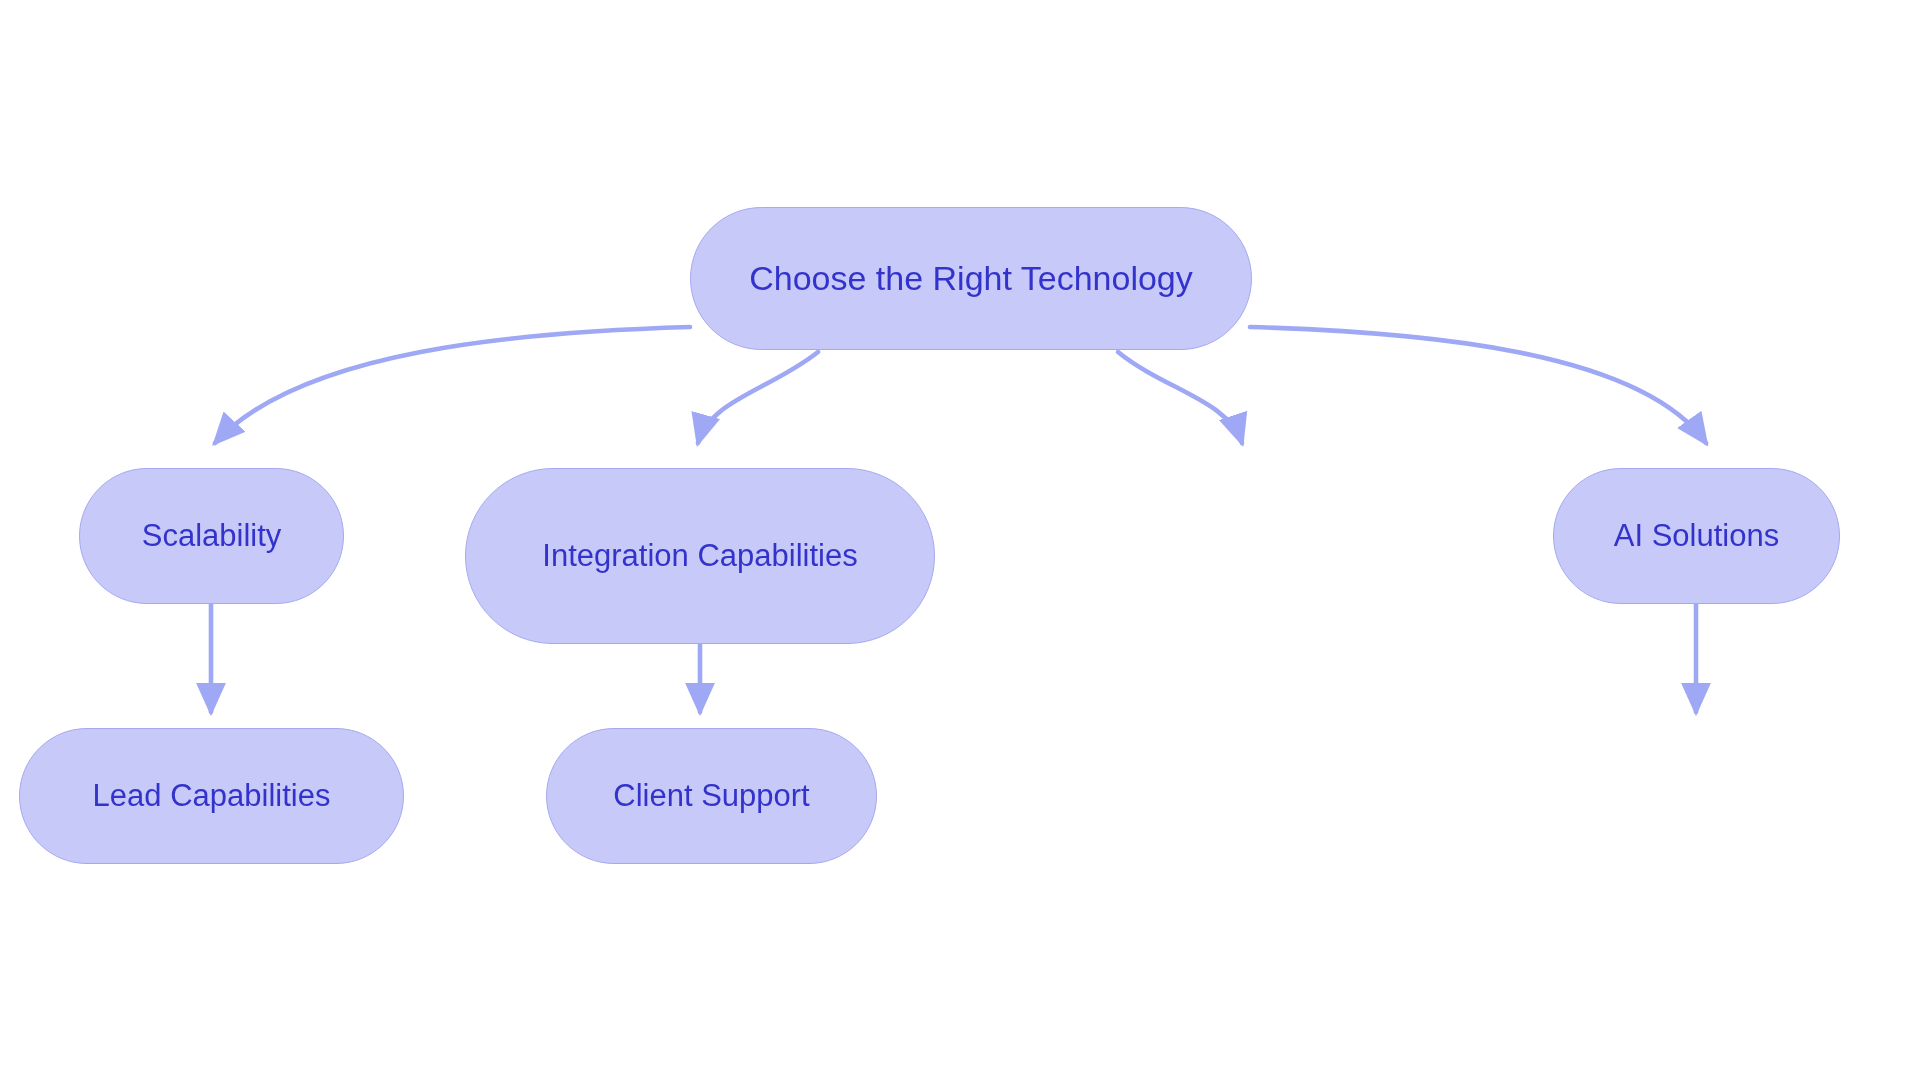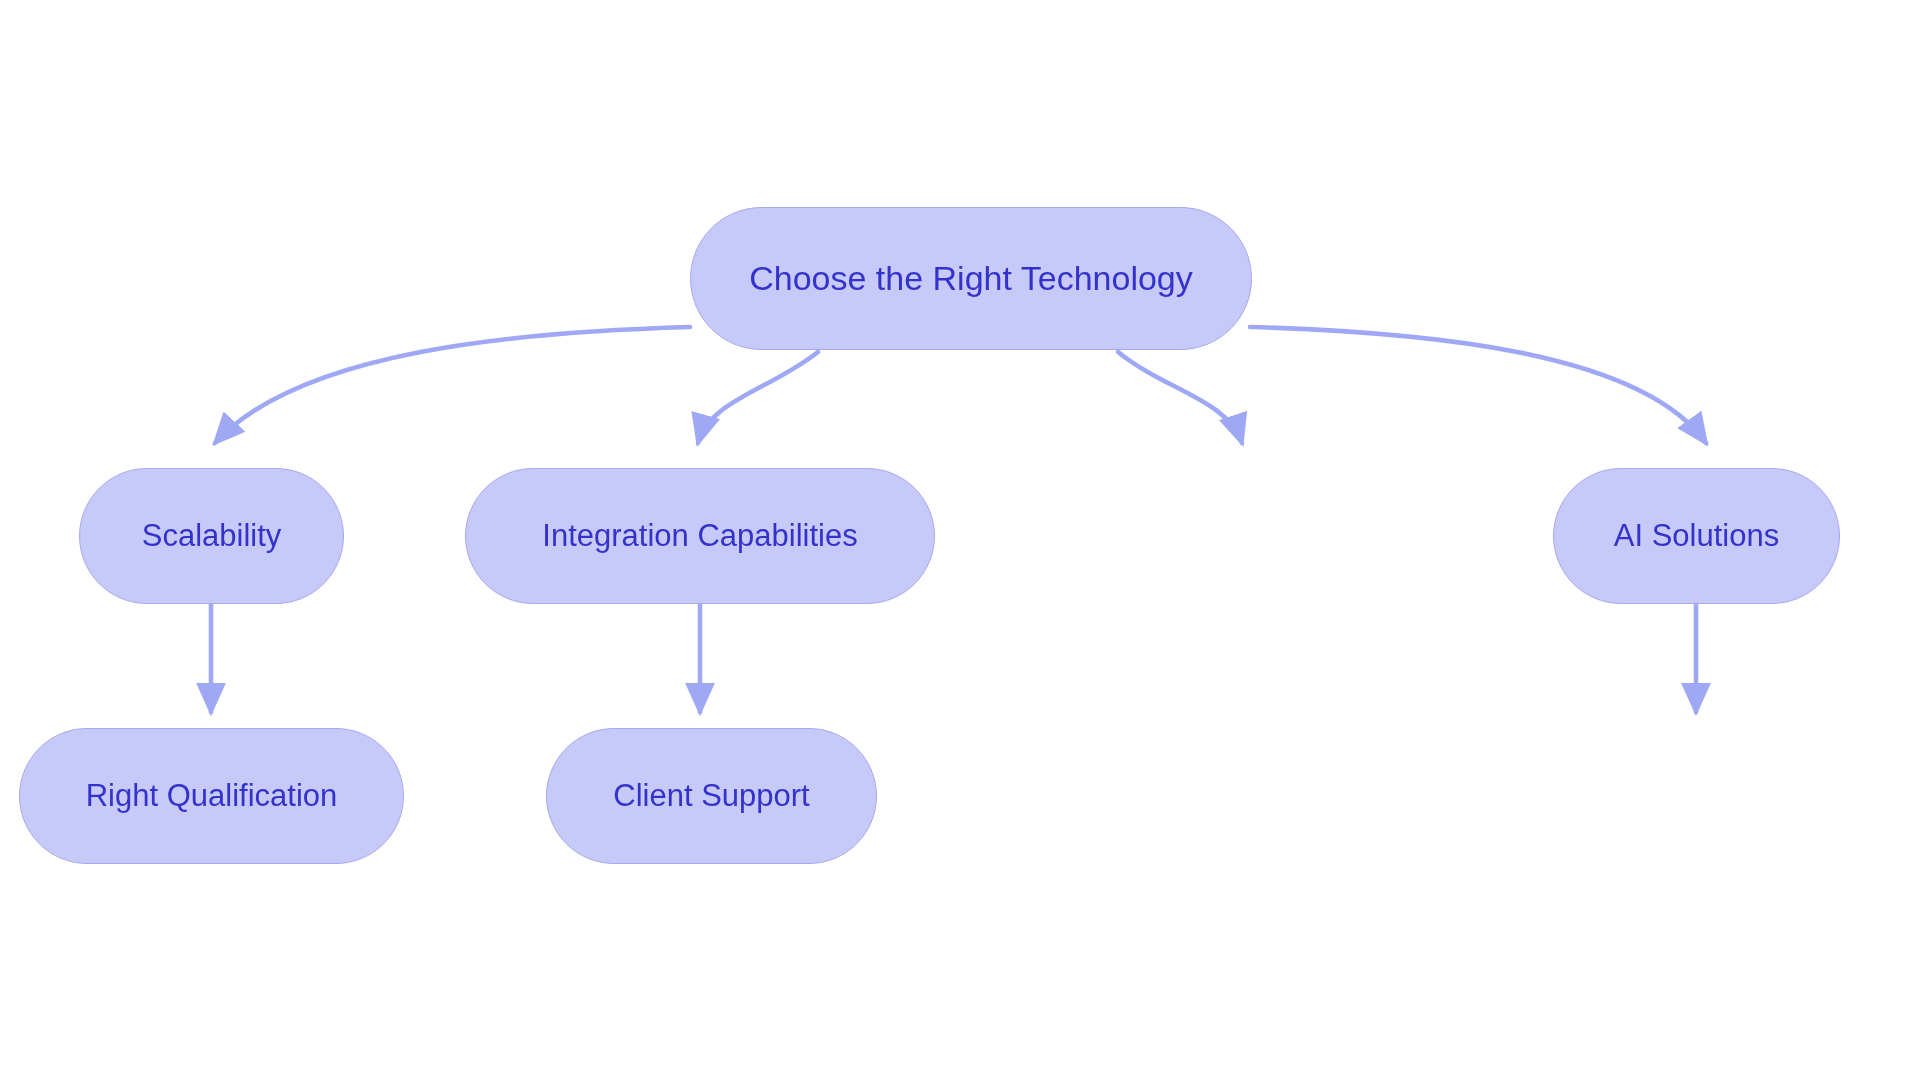--- a/index.html
+++ b/index.html
@@ -80,31 +80,31 @@
   </svg>
 
   <div class="node node-root" style="left:690px; top:207px; width:562px; height:143px;">
     <span class="node-label">Choose the Right Technology</span>
   </div>
 
   <div class="node node-mid" style="left:79px; top:468px; width:265px; height:136px;">
     <span class="node-label">Scalability</span>
   </div>
 
-  <div class="node node-mid" style="left:465px; top:468px; width:470px; height:136px;">
+  <div class="node node-mid" style="left:465px; top:468px; width:470px; height:176px;">
     <span class="node-label">Integration Capabilities</span>
   </div>
 
 
   <div class="node node-mid" style="left:1553px; top:468px; width:287px; height:136px;">
     <span class="node-label">AI Solutions</span>
   </div>
 
   <div class="node node-leaf" style="left:19px; top:728px; width:385px; height:136px;">
-    <span class="node-label">Right Qualification</span>
+    <span class="node-label">Lead Capabilities</span>
   </div>
 
   <div class="node node-leaf" style="left:546px; top:728px; width:331px; height:136px;">
     <span class="node-label">Client Support</span>
   </div>
 
 
 </div>
 
 </body></html>

